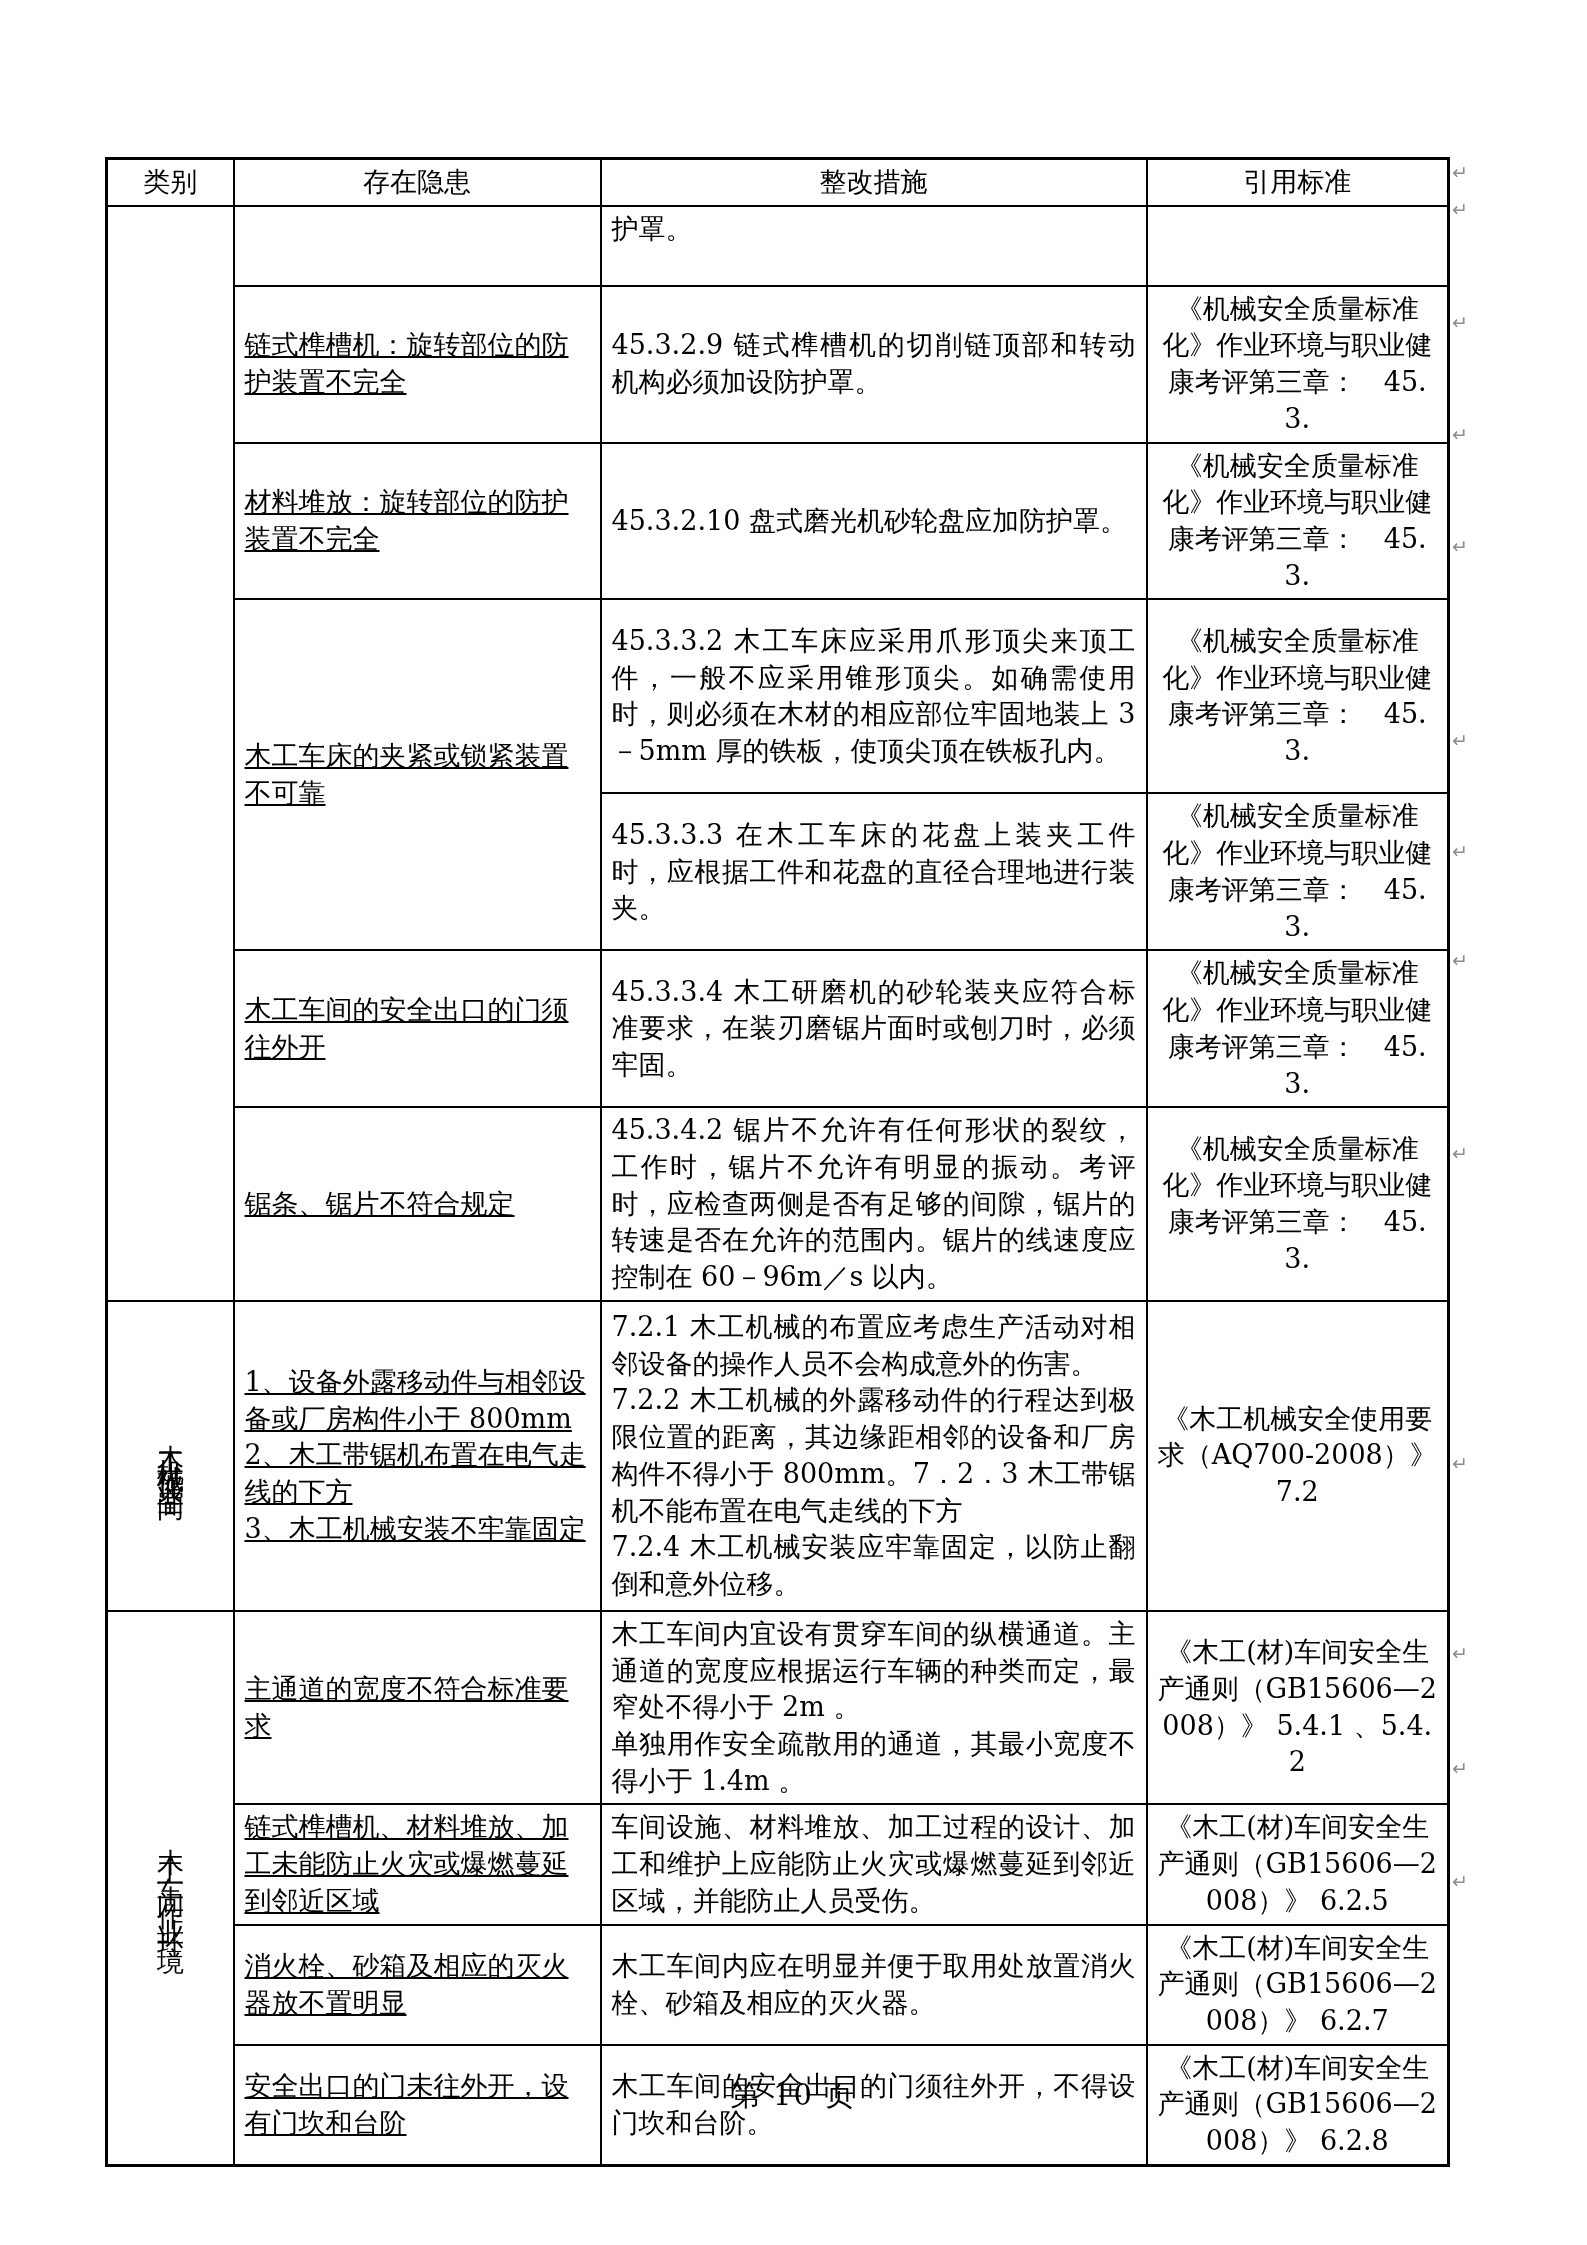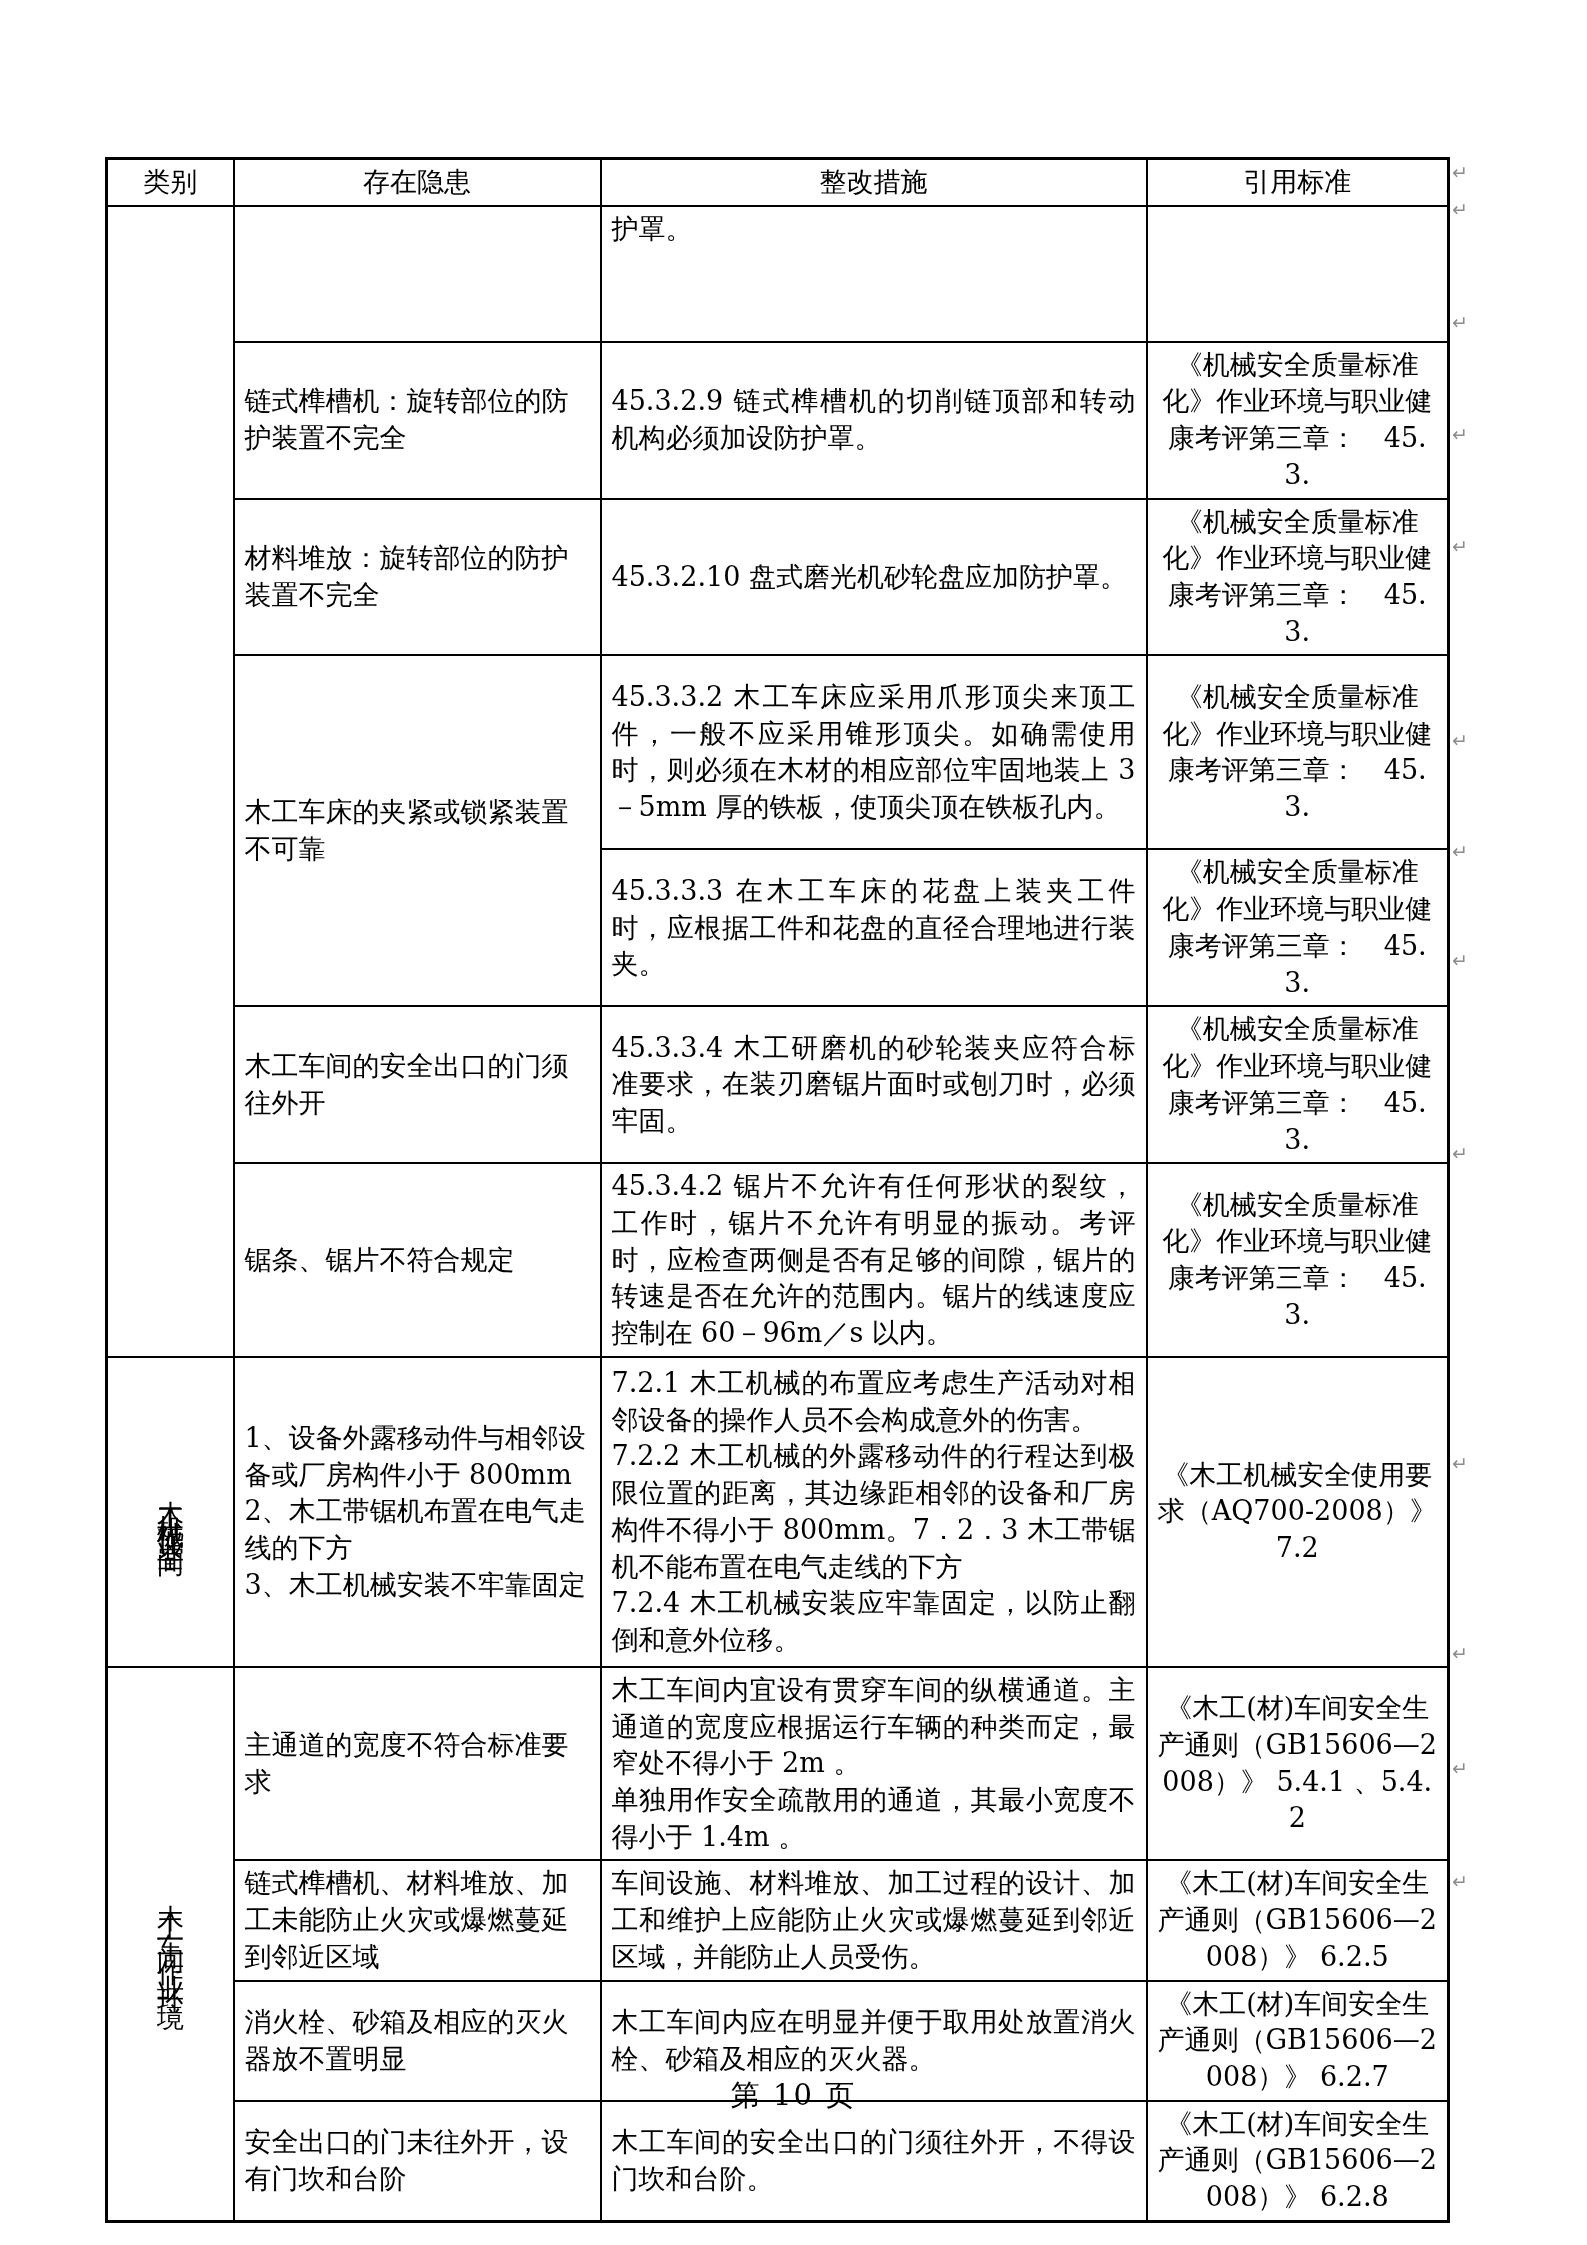--- a/index.html
+++ b/index.html
@@ -25,21 +25,21 @@
     border: 2px solid #000;
     font-size: 27px;
     line-height: 1.36;
     font-weight: normal;
     vertical-align: middle;
     white-space: pre-line;
     word-break: break-all;
     padding: 4px 10px;
   }
   th.hd { text-align: center; padding: 2px 4px; }
-  td.hz { text-align: left; padding-left: 15px; padding-right: 12px; }
+  td.hz { text-align: left; padding-left: 15px; padding-right: 12px; text-decoration: underline; }
   td.ms { text-align: justify; padding-left: 14px; padding-right: 10px; }
   td.ms.top { vertical-align: top; }
   td.st { text-align: center; padding-left: 28px; padding-right: 8px; line-height: 1.32; }
   td.cat { text-align: center; padding: 0; }
   .vcat {
     writing-mode: vertical-rl;
     text-orientation: upright;
     display: inline-block;
     letter-spacing: 7px;
     font-size: 27px;
@@ -74,21 +74,21 @@
       <col style="width:546px">
       <col style="width:302px">
     </colgroup>
     <tbody>
         <tr style="height:36px">
       <th class="hd">类别</th>
       <th class="hd">存在隐患</th>
       <th class="hd">整改措施</th>
       <th class="hd">引用标准</th>
     </tr>
-    <tr style="height:136px">
+    <tr style="height:80px">
       <td class="cat" rowspan="7"></td>
       <td class="hz"></td>
       <td class="ms top">护罩。</td>
       <td class="st"></td>
     </tr>
     <tr style="height:112px">
       <td class="hz">链式榫槽机：旋转部位的防护装置不完全</td>
       <td class="ms">45.3.2.9 链式榫槽机的切削链顶部和转动机构必须加设防护罩。</td>
       <td class="st">《机械安全质量标准化》作业环境与职业健康考评第三章：　45.3.</td>
     </tr>

